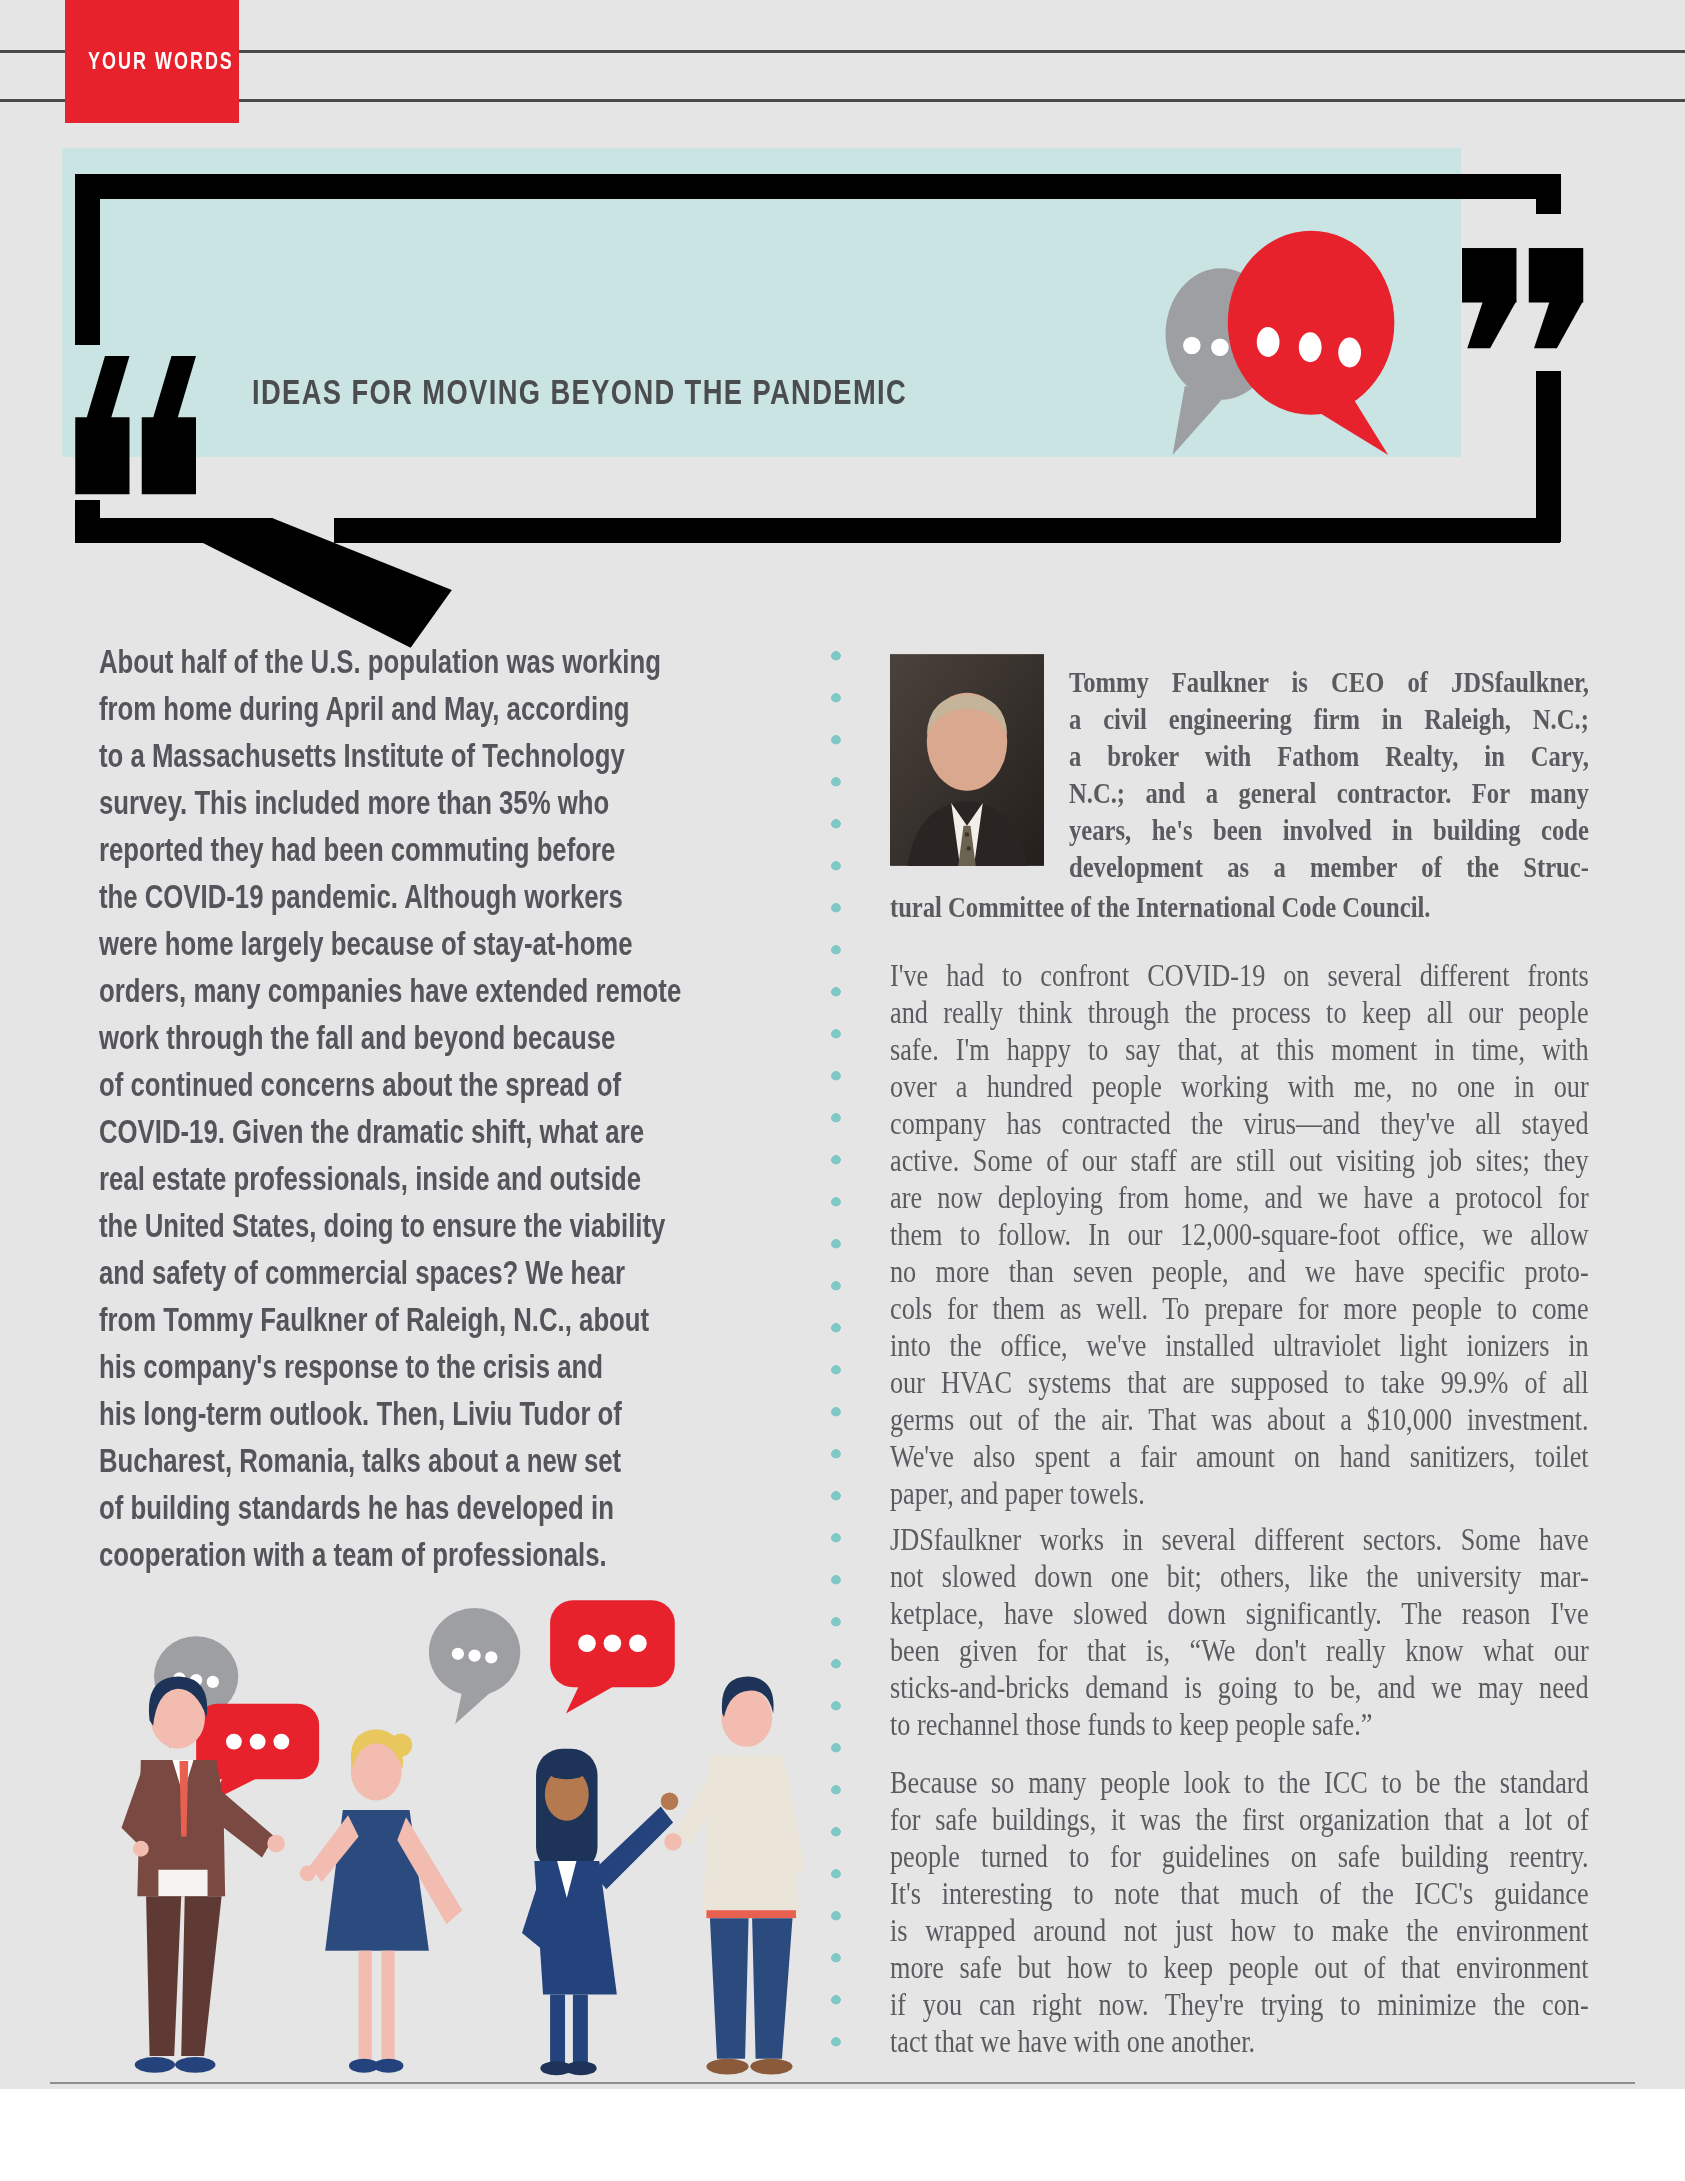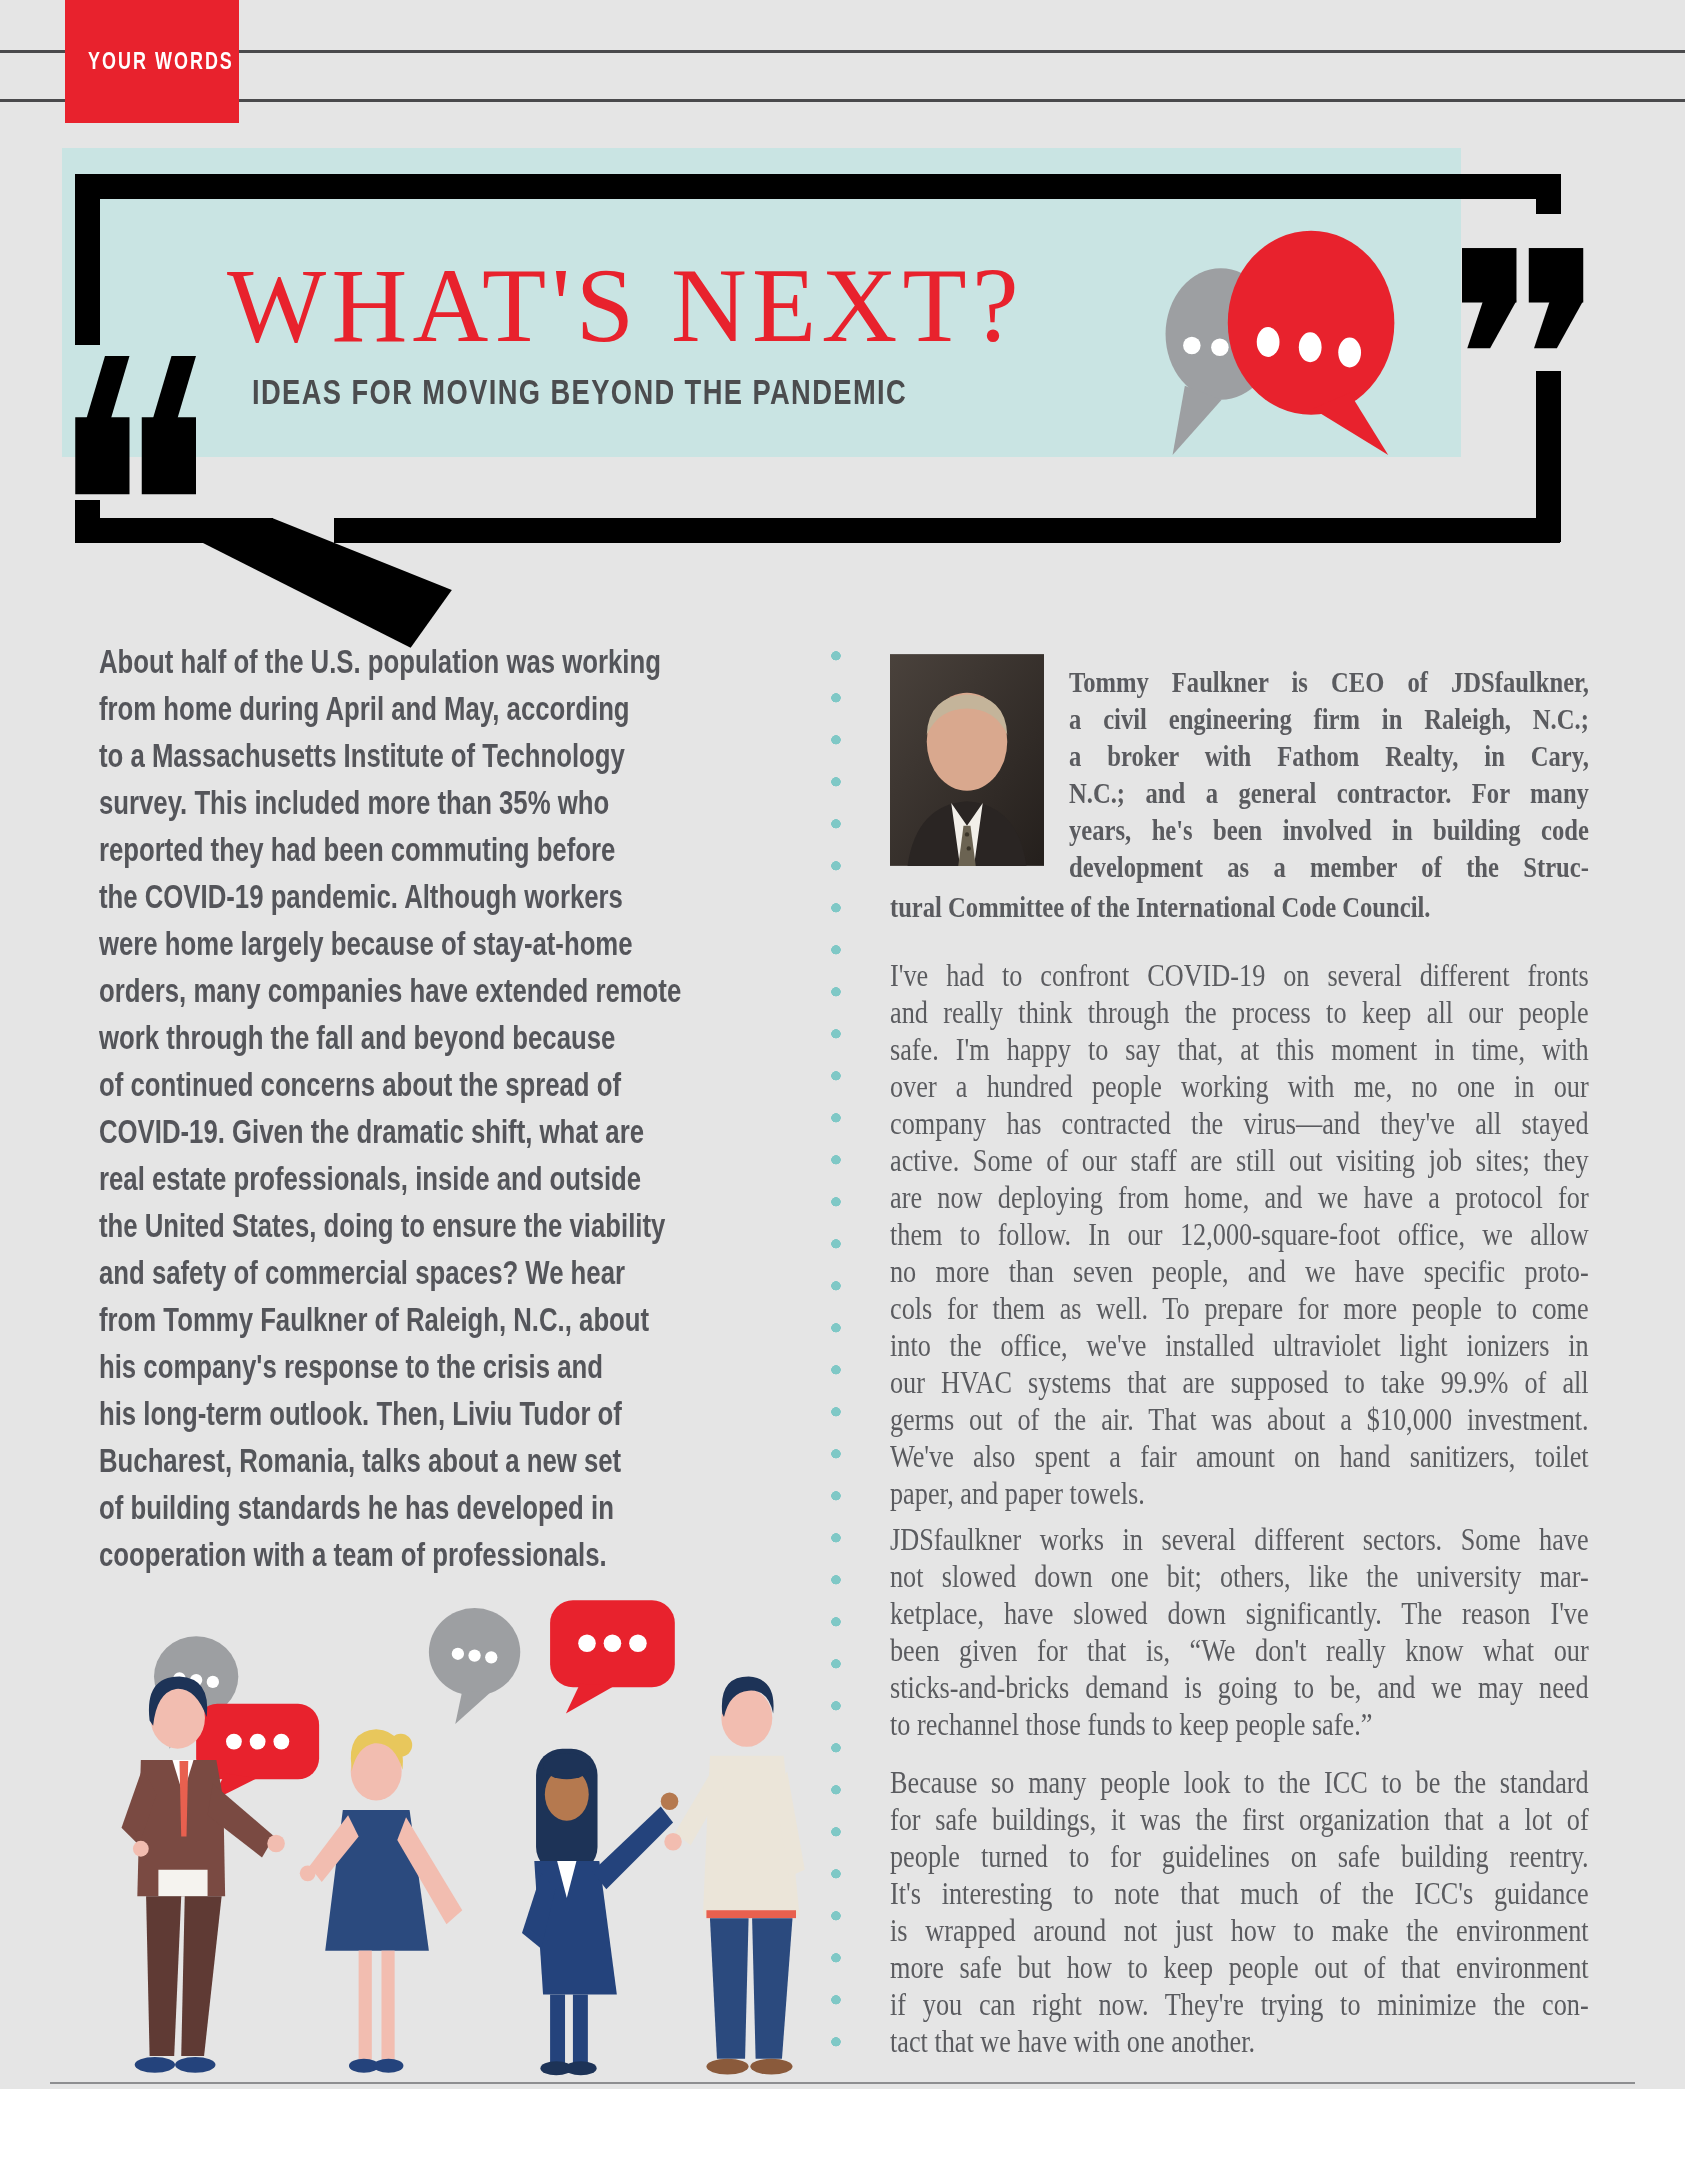--- a/index.html
+++ b/index.html
@@ -124,21 +124,20 @@
     <polygon points="50,190 92,206 36,269" fill="#9d9fa2"></polygon>
     <circle cx="58" cy="144" r="10" fill="#fff"></circle>
     <circle cx="90" cy="146" r="10" fill="#fff"></circle>
     <ellipse cx="194" cy="118" rx="95" ry="105" fill="#e8222d"></ellipse>
     <polygon points="238,198 282,269 196,216" fill="#e8222d"></polygon>
     <ellipse cx="145" cy="140" rx="13" ry="17" fill="#fff"></ellipse>
     <ellipse cx="193" cy="146" rx="13" ry="17" fill="#fff"></ellipse>
     <ellipse cx="238" cy="152" rx="13" ry="17" fill="#fff"></ellipse>
   </svg>
 
-  <div id="main-title" class="serif">WHAT'S NEXT?</div>
   <div id="sub-title">IDEAS FOR MOVING BEYOND THE PANDEMIC</div>
 
   <div id="intro-block">
       <div>About half of the U.S. population was working</div>
       <div>from home during April and May, according</div>
       <div>to a Massachusetts Institute of Technology</div>
       <div>survey. This included more than 35% who</div>
       <div>reported they had been commuting before</div>
       <div>the COVID-19 pandemic. Although workers</div>
       <div>were home largely because of stay-at-home</div>

